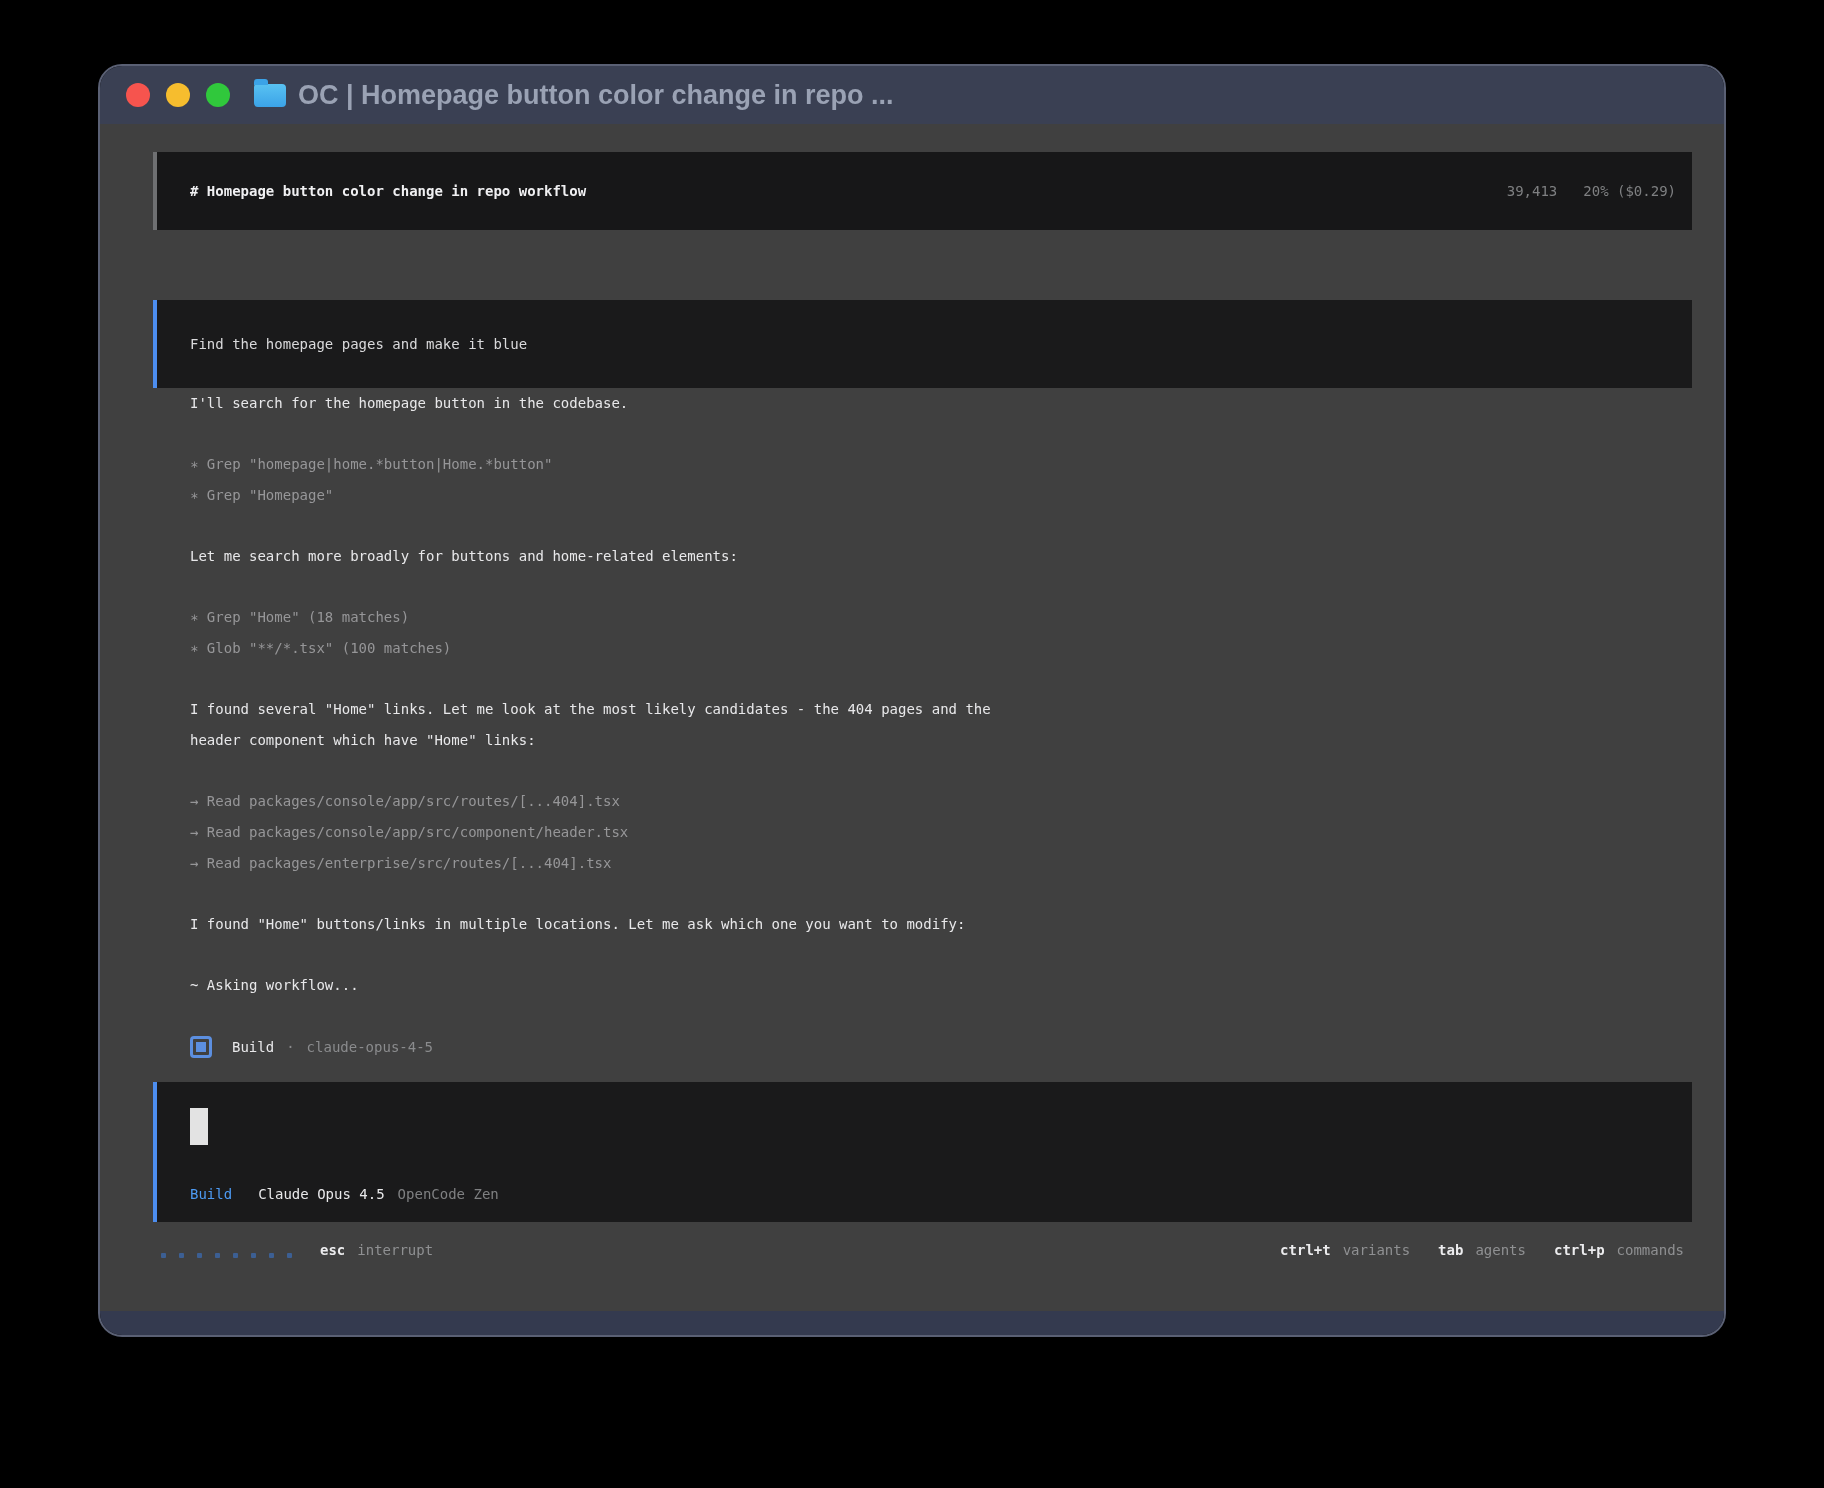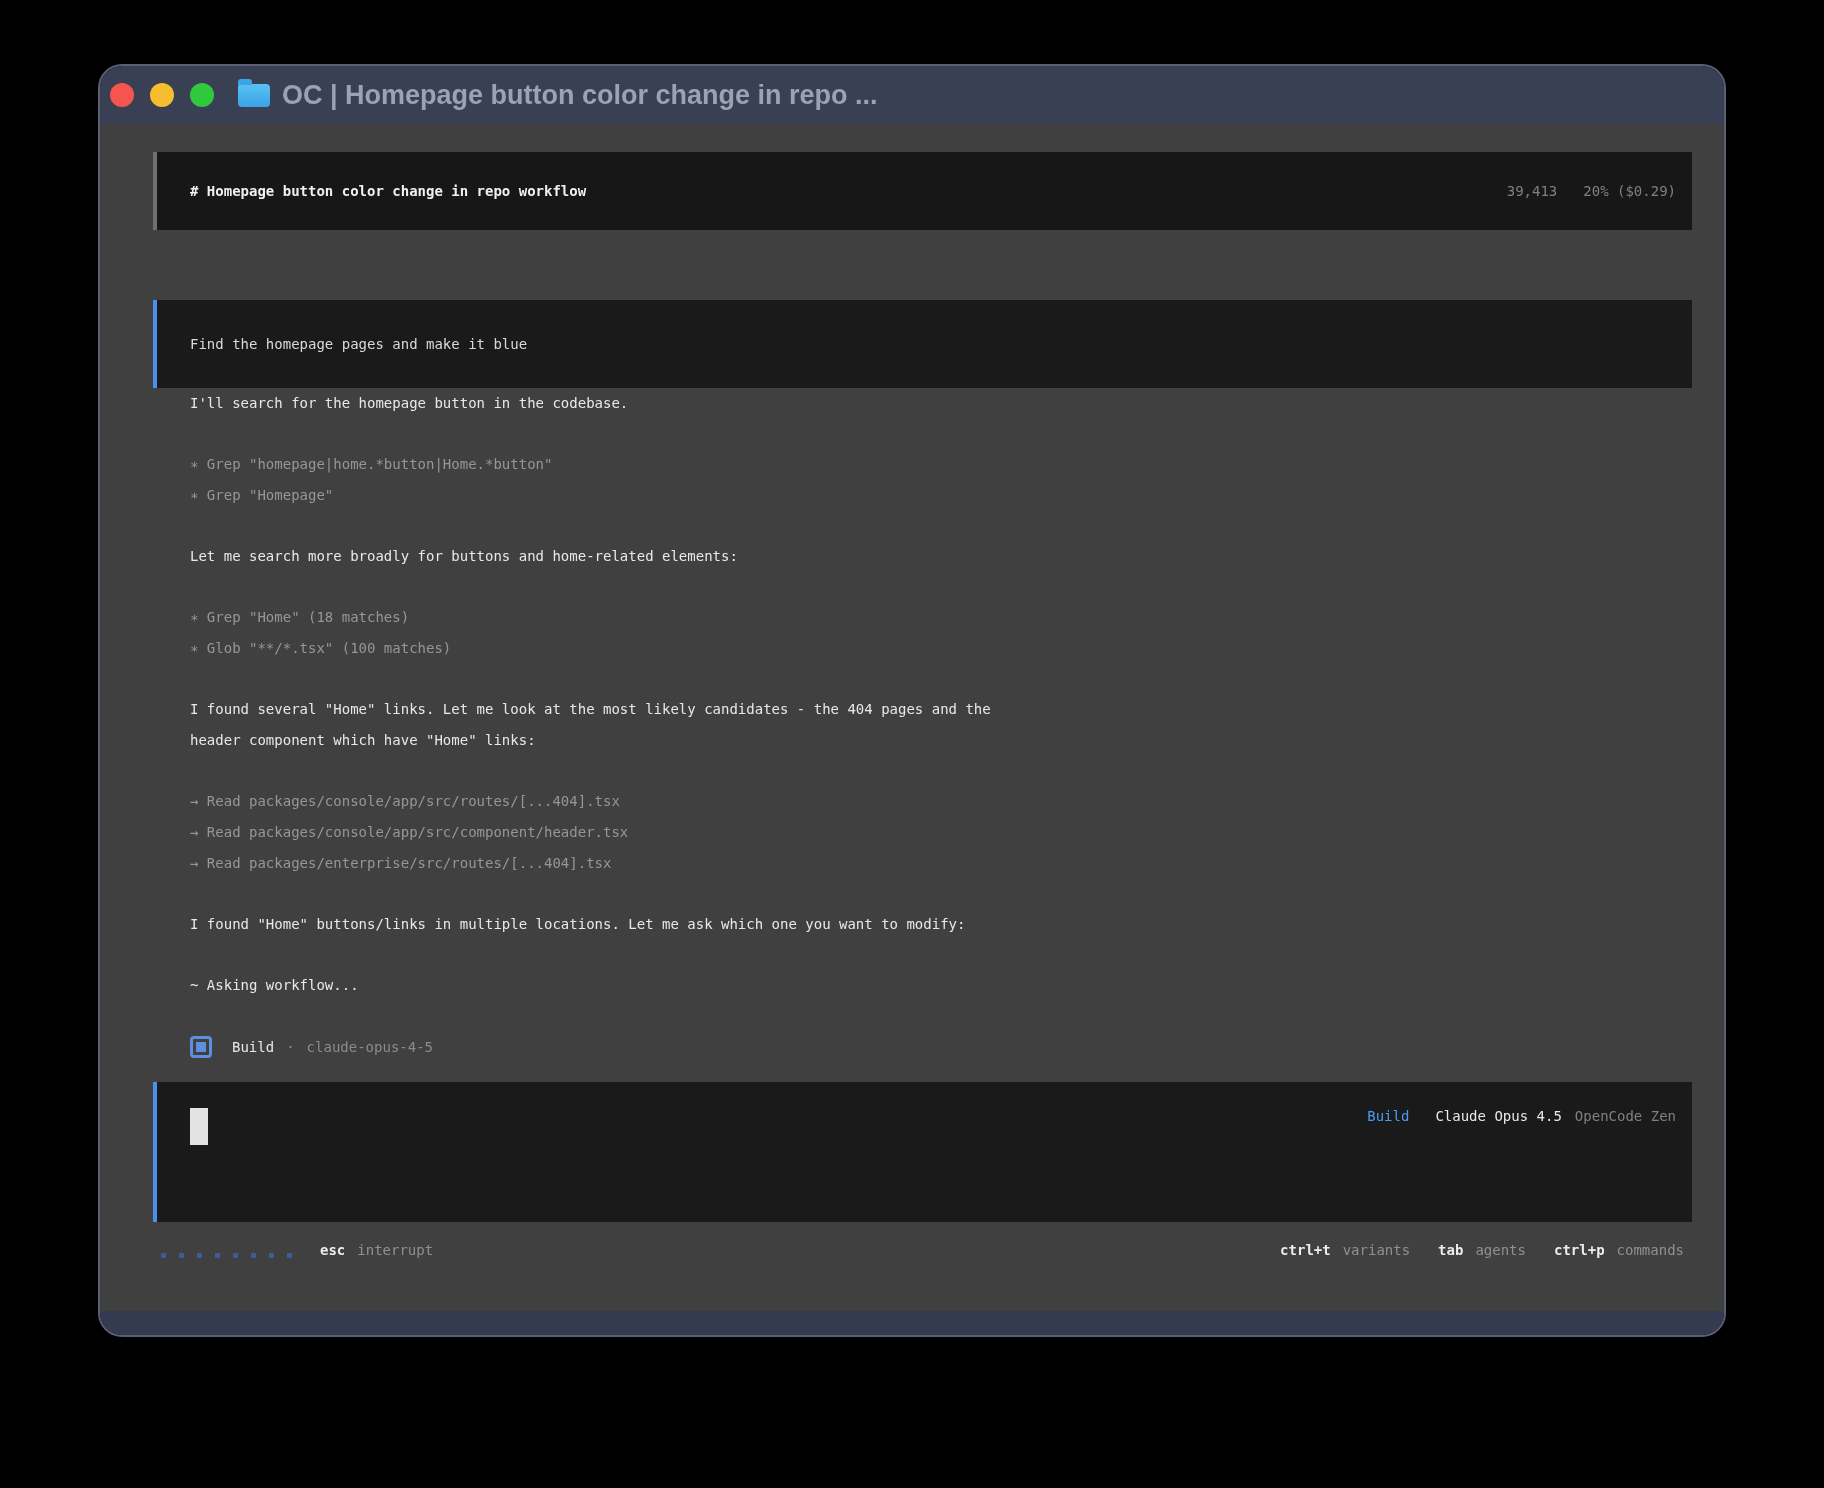--- a/index.html
+++ b/index.html
@@ -3,21 +3,21 @@
 <meta charset="utf-8">
 <style>
   html,body{margin:0;padding:0;background:#000;}
   .screen{position:relative;width:1824px;height:1488px;background:#000;overflow:hidden;
           font-family:"DejaVu Sans Mono","Liberation Mono",monospace;}
   .window{position:absolute;left:98px;top:64px;width:1628px;height:1273px;
           border:2px solid #5a6074;border-radius:24px;box-sizing:border-box;
           background:#0d0d0e;overflow:hidden;display:flex;flex-direction:column;}
   
   .titlebar{height:58px;flex:0 0 58px;background:#3a4053;display:flex;align-items:center;
-            padding:0 10px;box-sizing:border-box;}
+            padding:0 26px;box-sizing:border-box;}
   .lights{display:flex;gap:16px;align-items:center;}
   .light{width:24px;height:24px;border-radius:50%;display:inline-block;}
   .light.red{background:#f6544e;}
   .light.yellow{background:#f6bd2e;}
   .light.green{background:#30c83c;}
   .folder{position:relative;width:32px;height:23px;margin-left:24px;margin-right:12px;
           background:linear-gradient(#59c2f2,#3ba3e8);border-radius:3px 4px 4px 4px;display:inline-block;}
   .folder:before{content:"";position:absolute;left:0;top:-5px;width:14px;height:6px;
           background:#3ba3e8;border-radius:3px 3px 0 0;}
   .wtitle{font-family:"Liberation Sans","DejaVu Sans",sans-serif;font-weight:bold;
@@ -44,21 +44,21 @@
   .mt30{margin-top:30px;}
   
   .brow{margin-top:30px;margin-left:37px;height:31px;display:flex;align-items:center;gap:0;}
   .bicon{width:16px;height:16px;border:3px solid #5c8fe0;border-radius:4px;
          display:inline-flex;align-items:center;justify-content:center;margin-right:20px;}
   .bicon i{width:10px;height:10px;background:#5c8fe0;display:block;}
   .bname{color:#e8e8ea;}
   .bsep{color:#8a8b8d;margin:0 12px;}
   .bmodel{color:#8a8b8d;}
   
-  .iblock{margin-top:20px;height:140px;display:flex;flex-direction:row;
+  .iblock{margin-top:20px;height:140px;display:flex;flex-direction:column;
           justify-content:space-between;padding-top:26px;padding-bottom:20px;}
   .cursor{width:18px;height:37px;background:#e3e3e3;display:block;}
   .modelline{white-space:pre;}
   .magent{color:#4d9af2;}
   .mmodel{color:#e8e8ea;margin-left:26px;}
   .mprov{color:#7f8082;margin-left:13px;}
   
   .statusbar{margin-top:8px;height:40px;display:flex;align-items:center;
              justify-content:space-between;}
   .sleft{display:flex;align-items:flex-end;margin-left:8px;}

